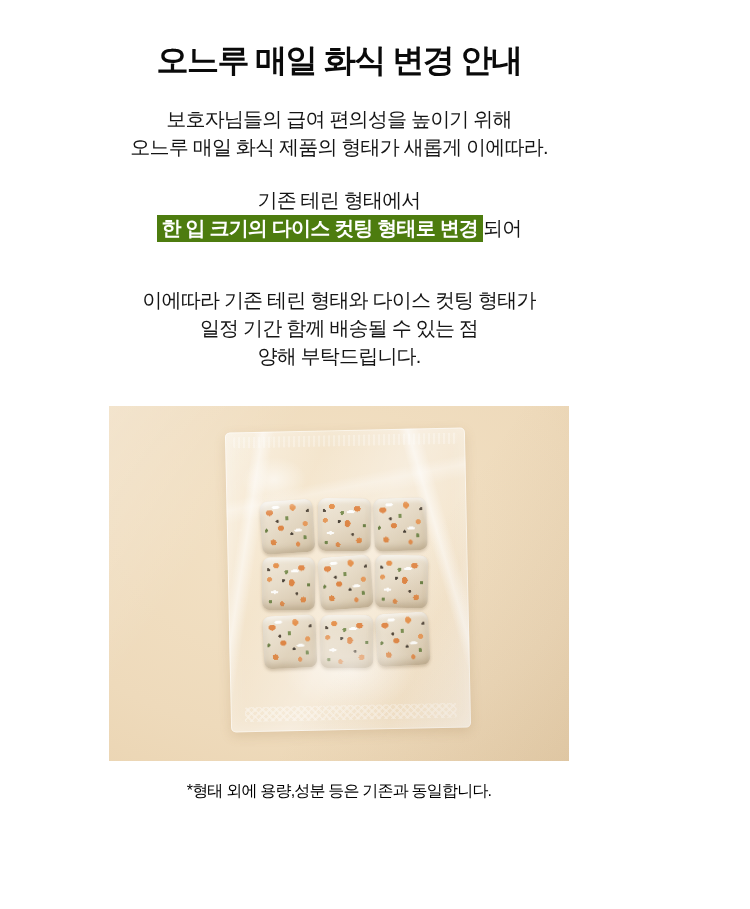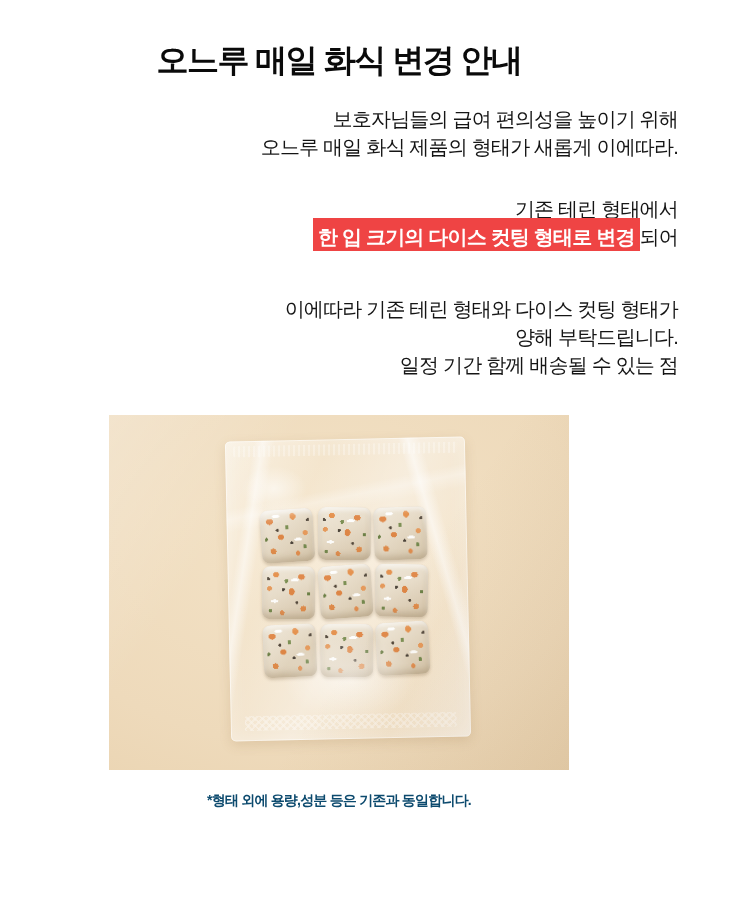--- a/index.html
+++ b/index.html
@@ -11,31 +11,31 @@
 
   
   .title{
     margin:0;padding-top:40px;text-align:center;
     font-size:32px;line-height:40px;font-weight:700;letter-spacing:-1.5px;color:#0a0a0a;
   }
   .para{
     margin:0;text-align:center;font-size:20px;line-height:28px;
     letter-spacing:-0.8px;font-weight:400;color:#151515;
   }
-  .para .line{display:block;text-align:right;}
+  .para .line{display:block;}
   .intro{margin-top:25px;}
-  .change{margin-top:34px;}
+  .change{margin-top:25px;}
   .notice{margin-top:44px;}
   .hl{
-    background:#ef4444;color:#ffffff;font-weight:700;
-    padding:8px 5px 3px 5px;
+    background:#4d7c0f;color:#ffffff;font-weight:700;
+    padding:2px 5px 3px 5px;
   }
   .footnote{
     margin:18px 0 0 0;text-align:center;
-    font-size:14px;line-height:24px;font-weight:700;letter-spacing:-0.8px;color:#0c4a6e;
+    font-size:16px;line-height:24px;font-weight:400;letter-spacing:-0.8px;color:#000000;
   }
 
   
   .photo{
     position:relative;width:460px;height:355px;margin:36px auto 0 auto;
     background:radial-gradient(130% 120% at 42% 35%, #f3e2c6 0%, #eedabb 48%, #e9d2ae 78%, #e1c79e 100%);
     overflow:hidden;
   }
   .photo .sheen{
     position:absolute;inset:0;pointer-events:none;
@@ -133,22 +133,22 @@
     <span class="line">오느루 매일 화식 제품의 형태가 새롭게 이에따라.</span>
   </p>
 
   <p class="para change">
     <span class="line">기존 테린 형태에서</span>
     <span class="line"><span class="hl">한 입 크기의 다이스 컷팅 형태로 변경</span><span>되어</span></span>
   </p>
 
   <p class="para notice">
     <span class="line">이에따라 기존 테린 형태와 다이스 컷팅 형태가</span>
+    <span class="line">일정 기간 함께 배송될 수 있는 점</span>
     <span class="line">양해 부탁드립니다.</span>
-    <span class="line">일정 기간 함께 배송될 수 있는 점</span>
   </p>
 
   <div class="photo">
     <div class="bag">
       <div class="cubes">
         <div class="cube"></div>
         <div class="cube"></div>
         <div class="cube"></div>
         <div class="cube"></div>
         <div class="cube"></div>

